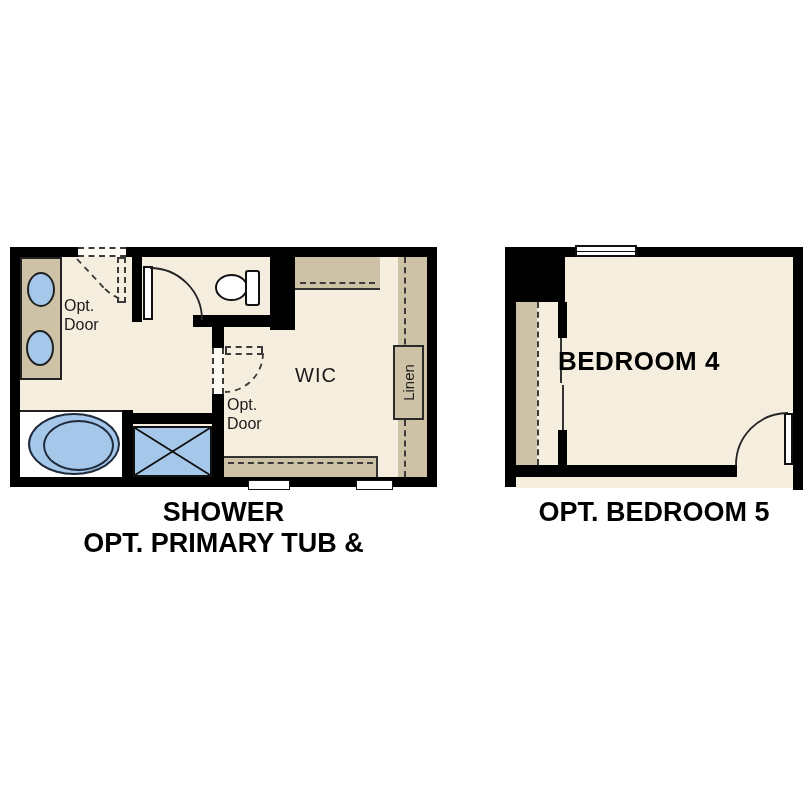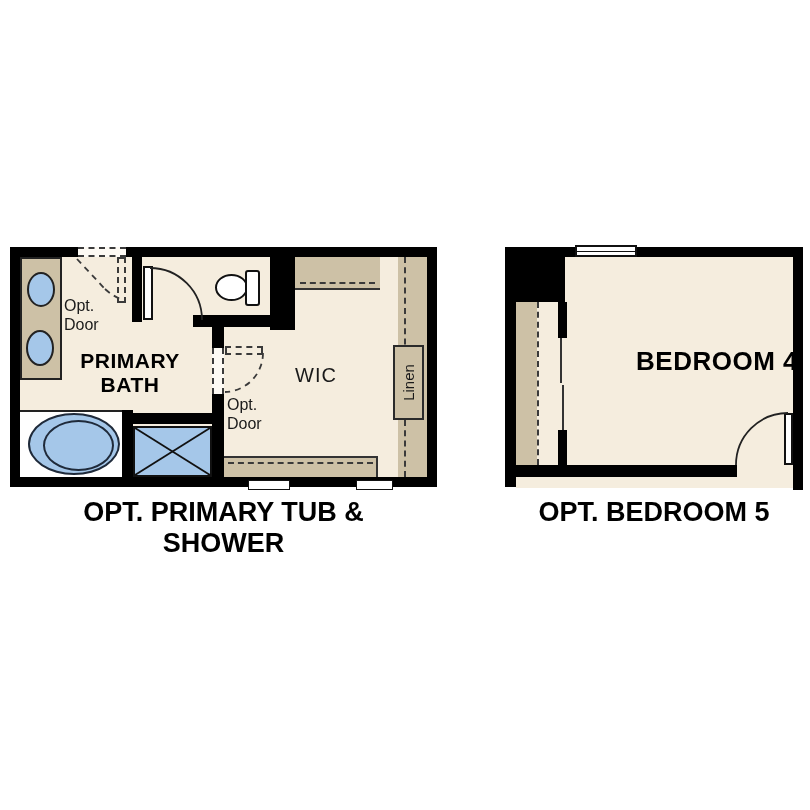--- a/index.html
+++ b/index.html
@@ -11,21 +11,21 @@
   .wall{background:var(--wall,#000);}
   .shelf{background:var(--shelf,#cdc1a6);}
   .white{background:#ffffff;}
   .ellipse{border-radius:50%;}
   .dash-v{border-left:2px dashed #3a3a3a;}
   .dash-h{border-top:2px dashed #3a3a3a;}
   .leaf-dashed{background:var(--floor,#f5edde);border:2px dashed #3a3a3a;}
   .opening-top{background:#fdfaf4;border-top:2px dashed #3a3a3a;border-bottom:2px dashed #3a3a3a;}
   .opening-side{background:#fdfaf4;border-left:2px dashed #3a3a3a;border-right:2px dashed #3a3a3a;}
   .room-label{color:#000;font-weight:bold;text-align:center;line-height:24px;font-size:21px;letter-spacing:.5px;}
-  .room-label-lg{color:#000;font-weight:bold;text-align:right;font-size:26px;letter-spacing:.5px;}
+  .room-label-lg{color:#000;font-weight:bold;text-align:left;font-size:26px;letter-spacing:.5px;}
   .small-label{color:#1a1a1a;font-size:16px;line-height:19px;}
   .wic-label{color:#1a1a1a;font-size:20px;letter-spacing:1px;text-align:center;}
   .linen-box{background:var(--shelf,#cdc1a6);border:2px solid #2a2a2a;display:flex;align-items:center;justify-content:center;}
   .linen-text{color:#1a1a1a;font-size:15px;transform:rotate(-90deg);white-space:nowrap;}
   .caption{position:absolute;color:#000;font-weight:bold;font-size:27px;line-height:31px;text-align:center;}
   svg.overlay{position:absolute;left:0;top:0;pointer-events:none;}
   .toilet{background:#fff;border:2px solid #111;}
   .tank{background:#fff;border:2px solid #111;border-radius:3px;}
   .tub-outer{background:var(--fixture_blue,#a5c7e9);border:2px solid #1f2a3a;border-radius:50%;}
   .tub-inner{border:2px solid #1f2a3a;border-radius:50%;background:transparent;}
@@ -91,43 +91,39 @@
     <div class="abs win" style="left:346px;top:233px;width:37px;height:10px;border-width:1.5px;"></div>
 
     <div class="abs linen-box" style="left:383px;top:98px;width:31px;height:75px;">
       <span class="linen-text">Linen</span>
     </div>
 
     <div class="abs small-label" style="left:54px;top:49px;">
       <div>Opt.</div>
       <div>Door</div>
     </div>
-    <div class="abs room-label" style="left:40px;top:102px;width:160px;">
-      <div>PRIMARY</div>
-      <div>BATH</div>
-    </div>
     <div class="abs small-label" style="left:217px;top:148px;">
       <div>Opt.</div>
       <div>Door</div>
     </div>
     <div class="abs wic-label" style="left:276px;top:117px;width:60px;">WIC</div>
 
     <svg class="overlay" width="427" height="240" viewBox="0 0 427 240">
       <path d="M 140 21 A 52 52 0 0 1 192 73" fill="none" stroke="#222" stroke-width="1.8"></path>
       <path d="M 67 12 L 95 42" fill="none" stroke="#3a3a3a" stroke-width="1.8" stroke-dasharray="6,5"></path>
       <path d="M 95 42 Q 104 50 113 53" fill="none" stroke="#3a3a3a" stroke-width="1.8" stroke-dasharray="6,5"></path>
       <path d="M 253 106 A 39 39 0 0 1 215 145" fill="none" stroke="#3a3a3a" stroke-width="1.8" stroke-dasharray="6,5"></path>
       <line x1="125" y1="181" x2="200" y2="228" stroke="#111" stroke-width="1.8"></line>
       <line x1="200" y1="181" x2="125" y2="228" stroke="#111" stroke-width="1.8"></line>
     </svg>
   </div>
 
   <div class="caption" style="left:10px;top:497px;width:427px;">
+    <div>SHOWER</div>
     <div>OPT. PRIMARY TUB &amp;</div>
-    <div>SHOWER</div>
   </div>
 
   <div class="plan" style="left:505px;top:245px;width:298px;height:245px;">
 
     <div class="abs floor" style="left:11px;top:12px;width:277px;height:231px;"></div>
 
     <div class="abs shelf" style="left:11px;top:57px;width:21px;height:163px;"></div>
     <div class="abs dash-v" style="left:32px;top:57px;width:0;height:163px;"></div>
 
     <div class="abs wall" style="left:0;top:2px;width:298px;height:10px;"></div>

